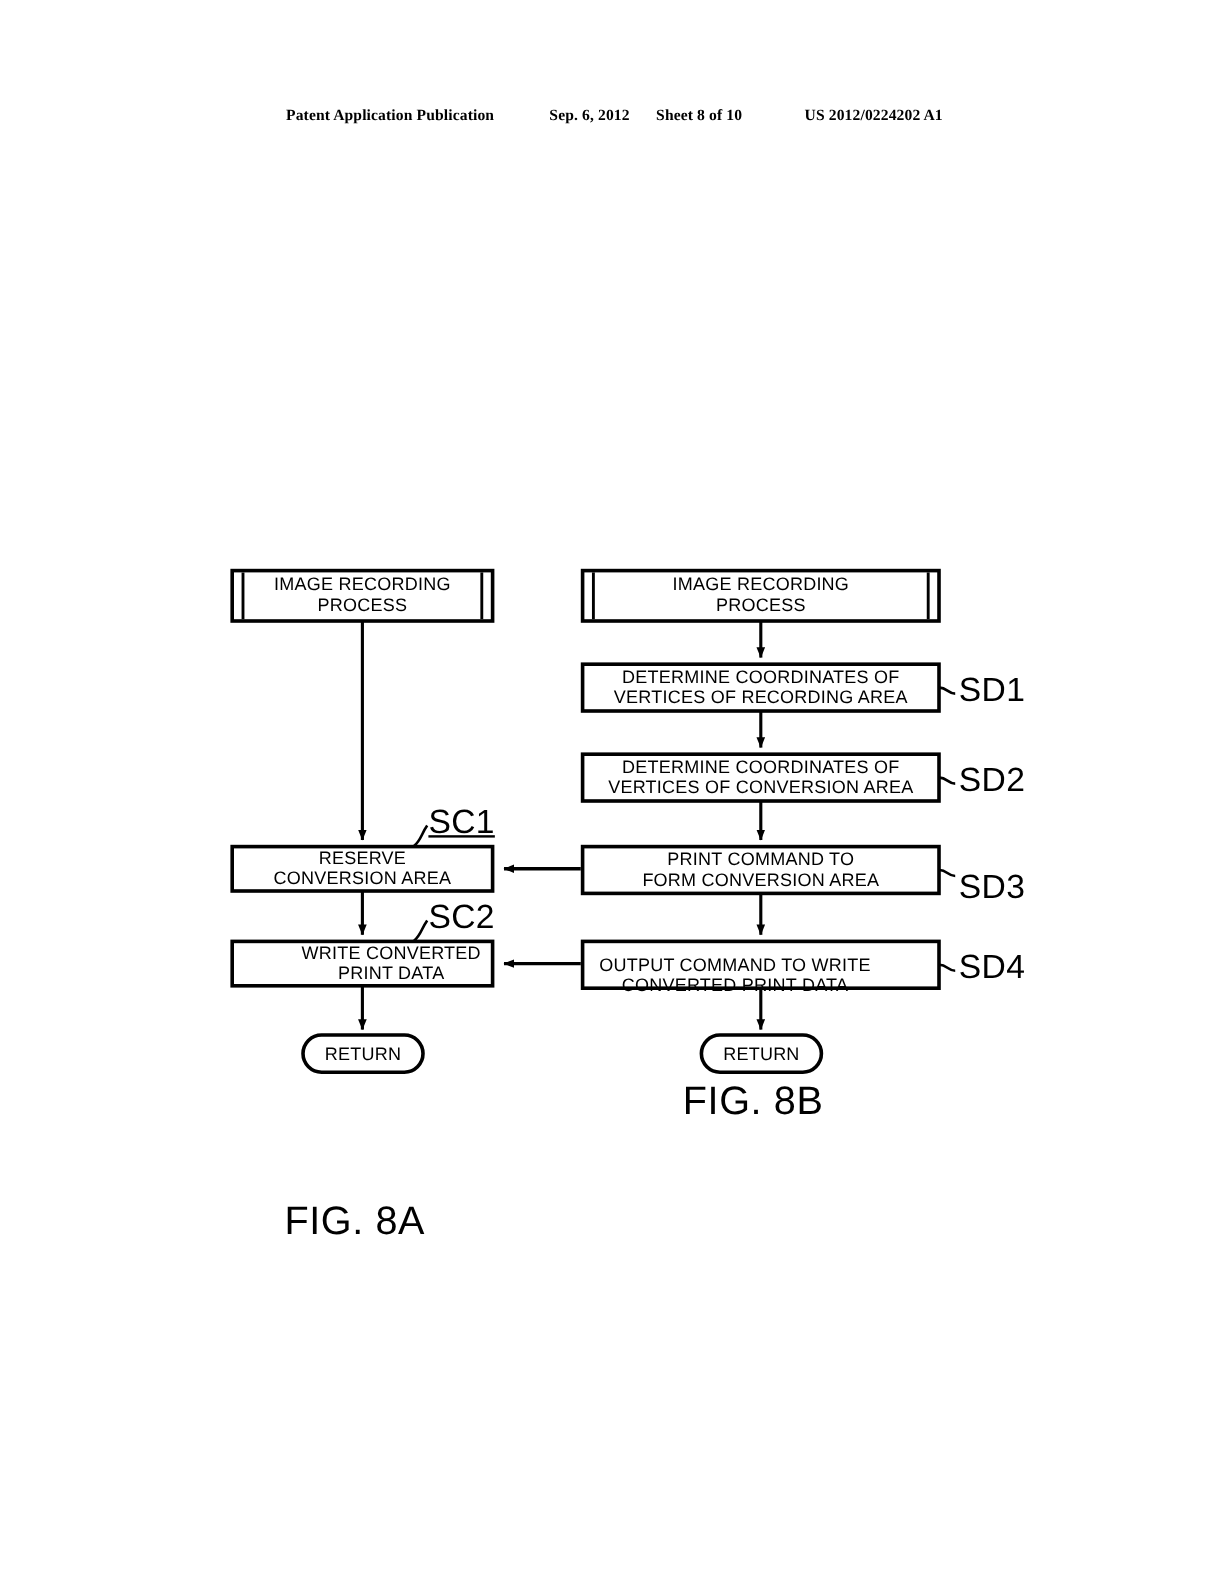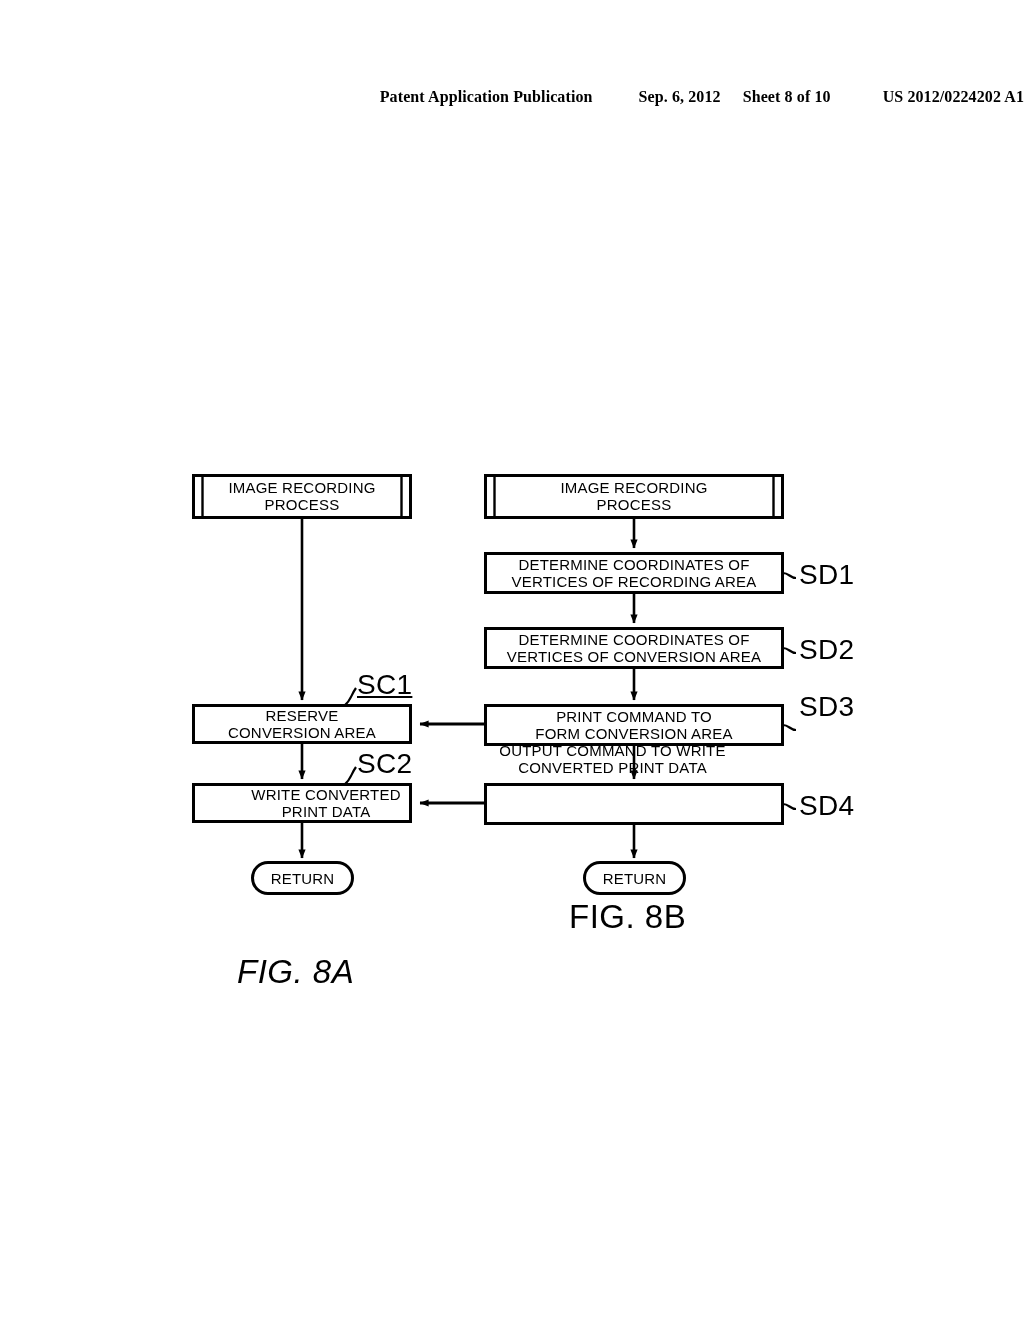--- a/index.html
+++ b/index.html
@@ -18,24 +18,24 @@
 
   
   .pub-header {
     position: absolute;
     top: 88px;
     left: 0;
     width: 1024px;
     height: 26px;
     display: flex;
     align-items: baseline;
-    justify-content: flex-end;
+    justify-content: center;
     font-family: "Liberation Serif", serif;
     font-weight: bold;
-    font-size: 16px;
+    font-size: 13px;
     letter-spacing: 0.1px;
     white-space: nowrap;
   }
   .pub-header .h-pub   { margin-right: 46px; }
   .pub-header .h-date  { margin-right: 22px; }
   .pub-header .h-sheet { margin-right: 52px; }
   .pub-header .h-num   { margin-right: 0; }
 
   
   #diagram {
@@ -194,42 +194,42 @@
   <div class="node" style="left:475px; top:629px; width:294px; height:37px;">
     <span>DETERMINE COORDINATES OF
 VERTICES OF CONVERSION AREA</span>
   </div>
 
   <div class="node" style="left:475px; top:706px; width:294px; height:37px;">
     <span>PRINT COMMAND TO
 FORM CONVERSION AREA</span>
   </div>
 
-  <div class="node" style="left:475px; top:740px; width:251px; height:37px;">
+  <div class="node" style="left:475px; top:794px; width:251px; height:37px;">
     <span>OUTPUT COMMAND TO WRITE
 CONVERTED PRINT DATA</span>
   </div>
 
   <div class="node" style="left:573px; top:863px; width:99px; height:30px;">
     <span>RETURN</span>
   </div>
 
   <div class="ref-label" style="left:787px; top:564px;">
     <span>SD1</span>
   </div>
   <div class="ref-label" style="left:787px; top:639px;text-align:right;">
     <span>SD2</span>
   </div>
-  <div class="ref-label" style="left:787px; top:696px;text-align:right;">
+  <div class="ref-label" style="left:787px; top:728px;text-align:right;">
     <span>SD3</span>
   </div>
   <div class="ref-label" style="left:787px; top:795px;">
     <span>SD4</span>
   </div>
 
-  <div class="fig-caption" style="left:225px; top:955px;font-style:italic;">
+  <div class="fig-caption" style="left:225px; top:1000px;">
     <span>FIG. 8A</span>
   </div>
   <div class="fig-caption" style="left:557px; top:900px;">
     <span>FIG. 8B</span>
   </div>
 
 </div>
 
 </body></html>

